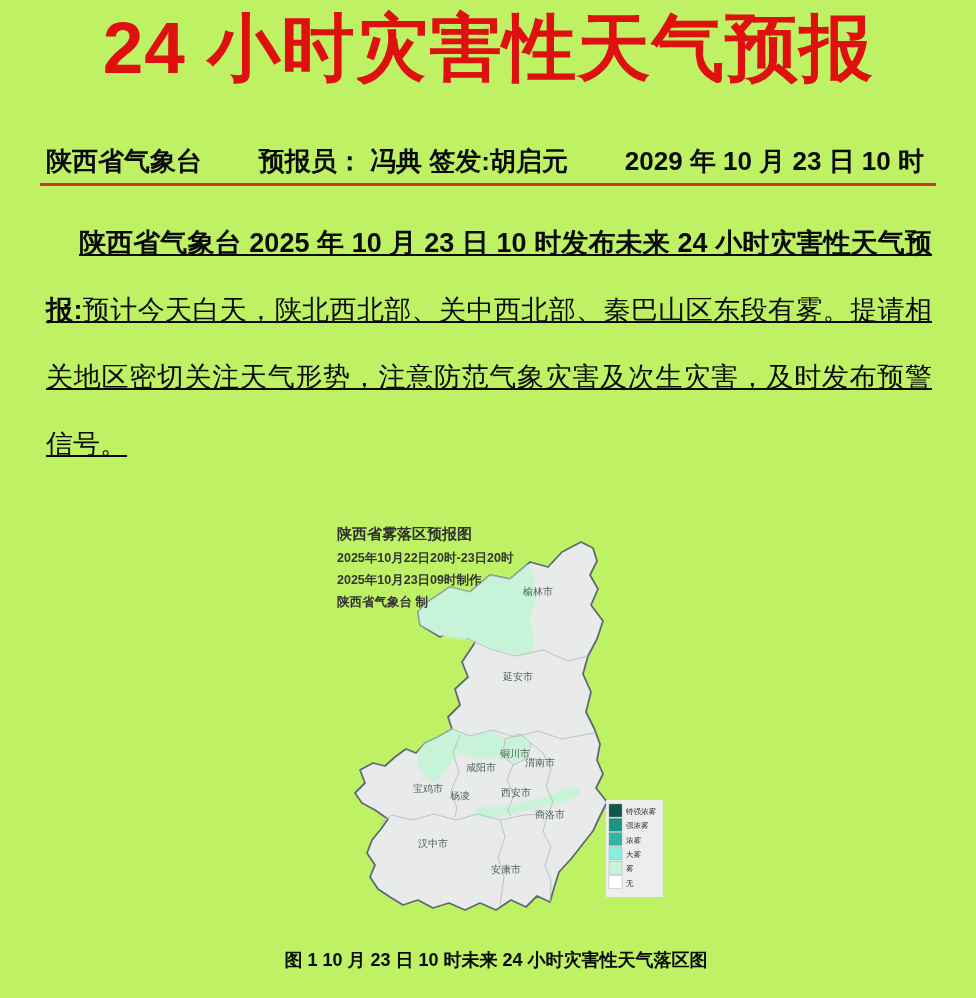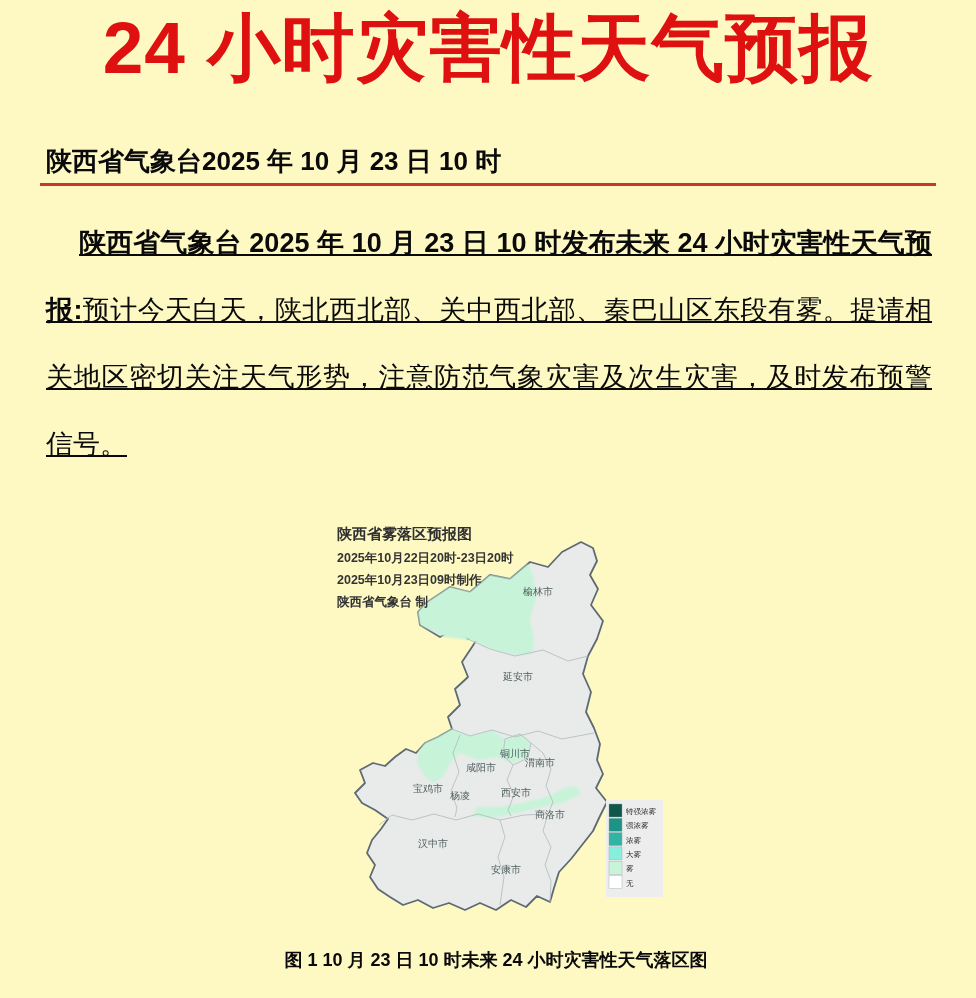--- a/index.html
+++ b/index.html
@@ -1,27 +1,27 @@
 <!DOCTYPE html>
 <html><head>
 <meta charset="utf-8">
 <style>
   html,body { margin:0; padding:0; background:#ffffff; }
   .page {
-    position:relative; width:976px; height:998px; background:#fef9c3;
+    position:relative; width:976px; height:998px; background:#bef264;
     font-family:"Liberation Sans","DejaVu Sans",sans-serif; color:#0a0a0a; overflow:hidden;
   }
   .main-title {
     position:absolute; top:0px; left:0; width:100%; text-align:center;
     font-size:73px; font-weight:900; color:#de1010; letter-spacing:1px; line-height:96px;
     white-space:nowrap;
   }
   .info-row {
     position:absolute; top:144px; left:46px; right:52px;
-    display:flex; justify-content:flex-start; align-items:baseline;
+    display:flex; justify-content:space-between; align-items:baseline;
     font-size:26px; font-weight:700; white-space:nowrap;
   }
   .red-rule {
     position:absolute; top:183px; left:40px; right:40px; height:3px; background:#c53a2c;
   }
   .body-text {
     position:absolute; top:210px; left:46px; right:44px;
     font-size:27px; line-height:67px; text-align:justify; text-indent:33px;
     font-weight:400; margin:0;text-decoration:underline;
   }
@@ -43,21 +43,22 @@
 </style>
 </head>
 <body>
 
 <div class="page">
 
   <div class="main-title">24 小时灾害性天气预报</div>
 
   <div class="info-row">
     <span>陕西省气象台</span>
-    <span>2025 年 10 月 23 日 10 时</span>
+    <span>预报员：  冯典  签发:胡启元</span>
+    <span>2029 年 10 月 23 日 10 时</span>
   </div>
 
   <div class="red-rule"></div>
 
   <p class="body-text"><strong>陕西省气象台 2025 年 10 月 23 日 10 时发布未来 24 小时灾害性天气预报:</strong><span>预计今天白天，陕北西北部、关中西北部、秦巴山区东段有雾。提请相关地区密切关注天气形势，注意防范气象灾害及次生灾害，及时发布预警信号。</span></p>
 
   <div class="map-area">
     <svg width="400" height="430" viewBox="0 0 400 430" xmlns="http://www.w3.org/2000/svg">
       <defs>
         <filter id="soft" x="-20%" y="-20%" width="140%" height="140%">

